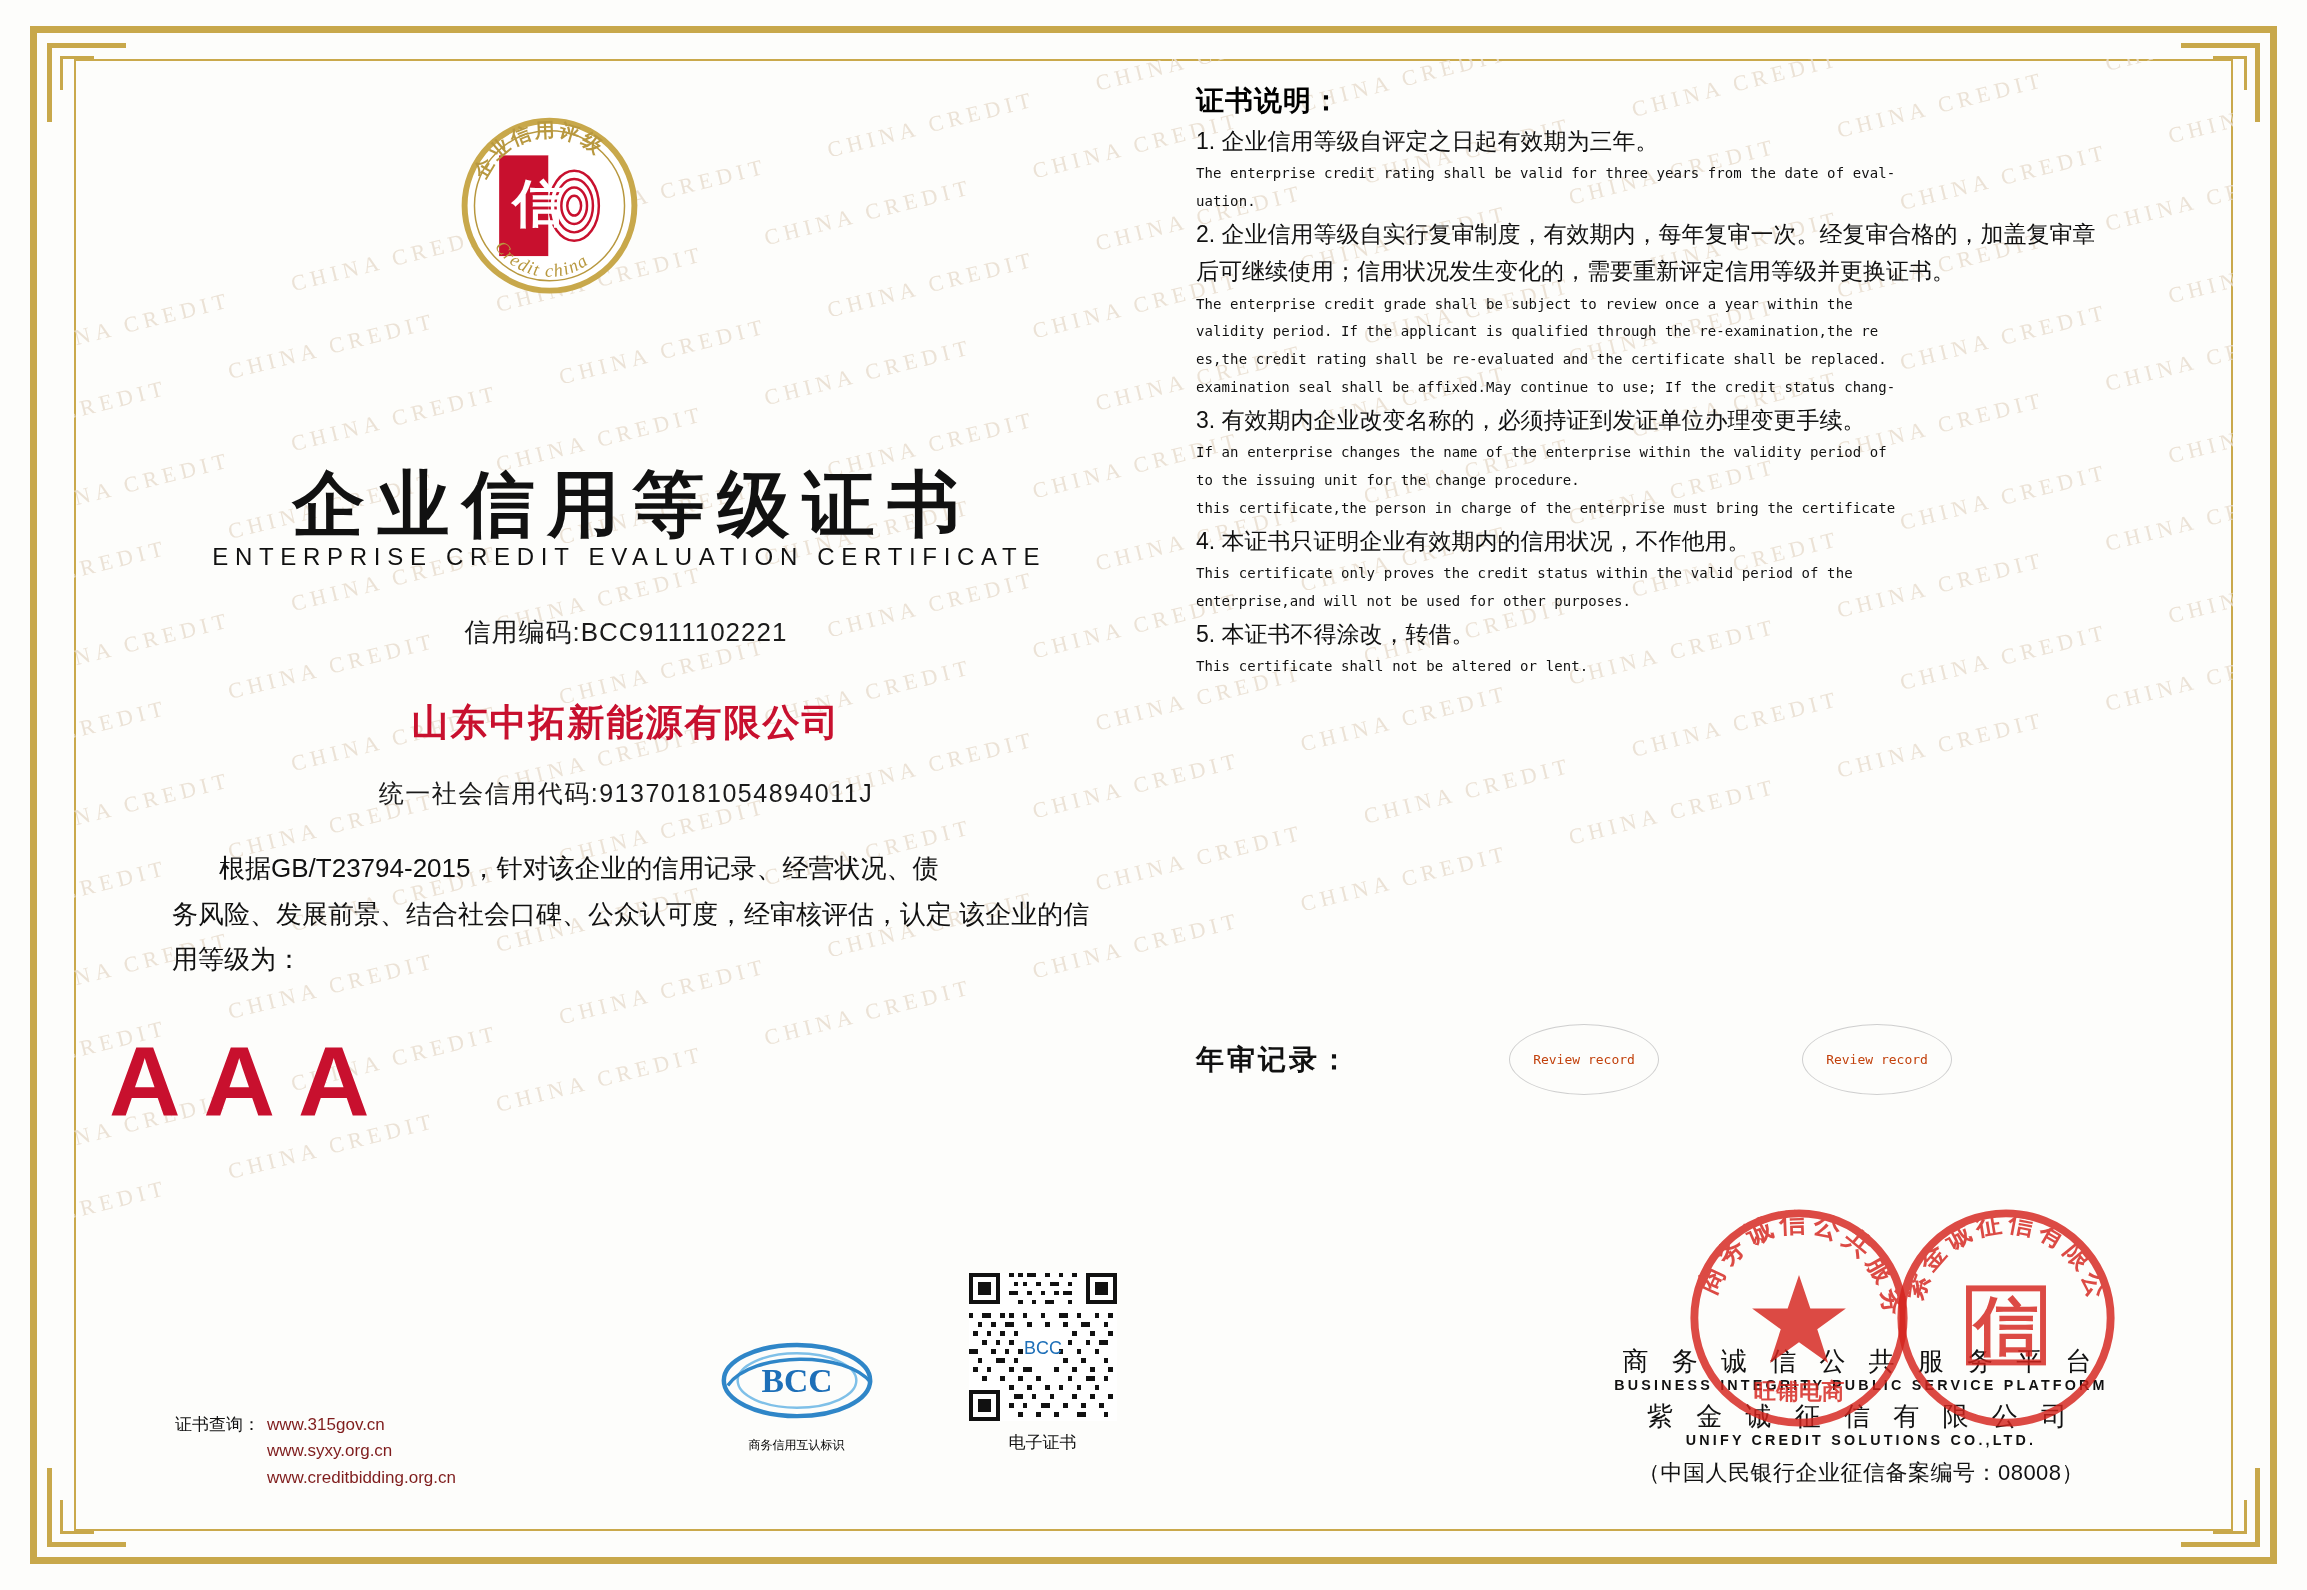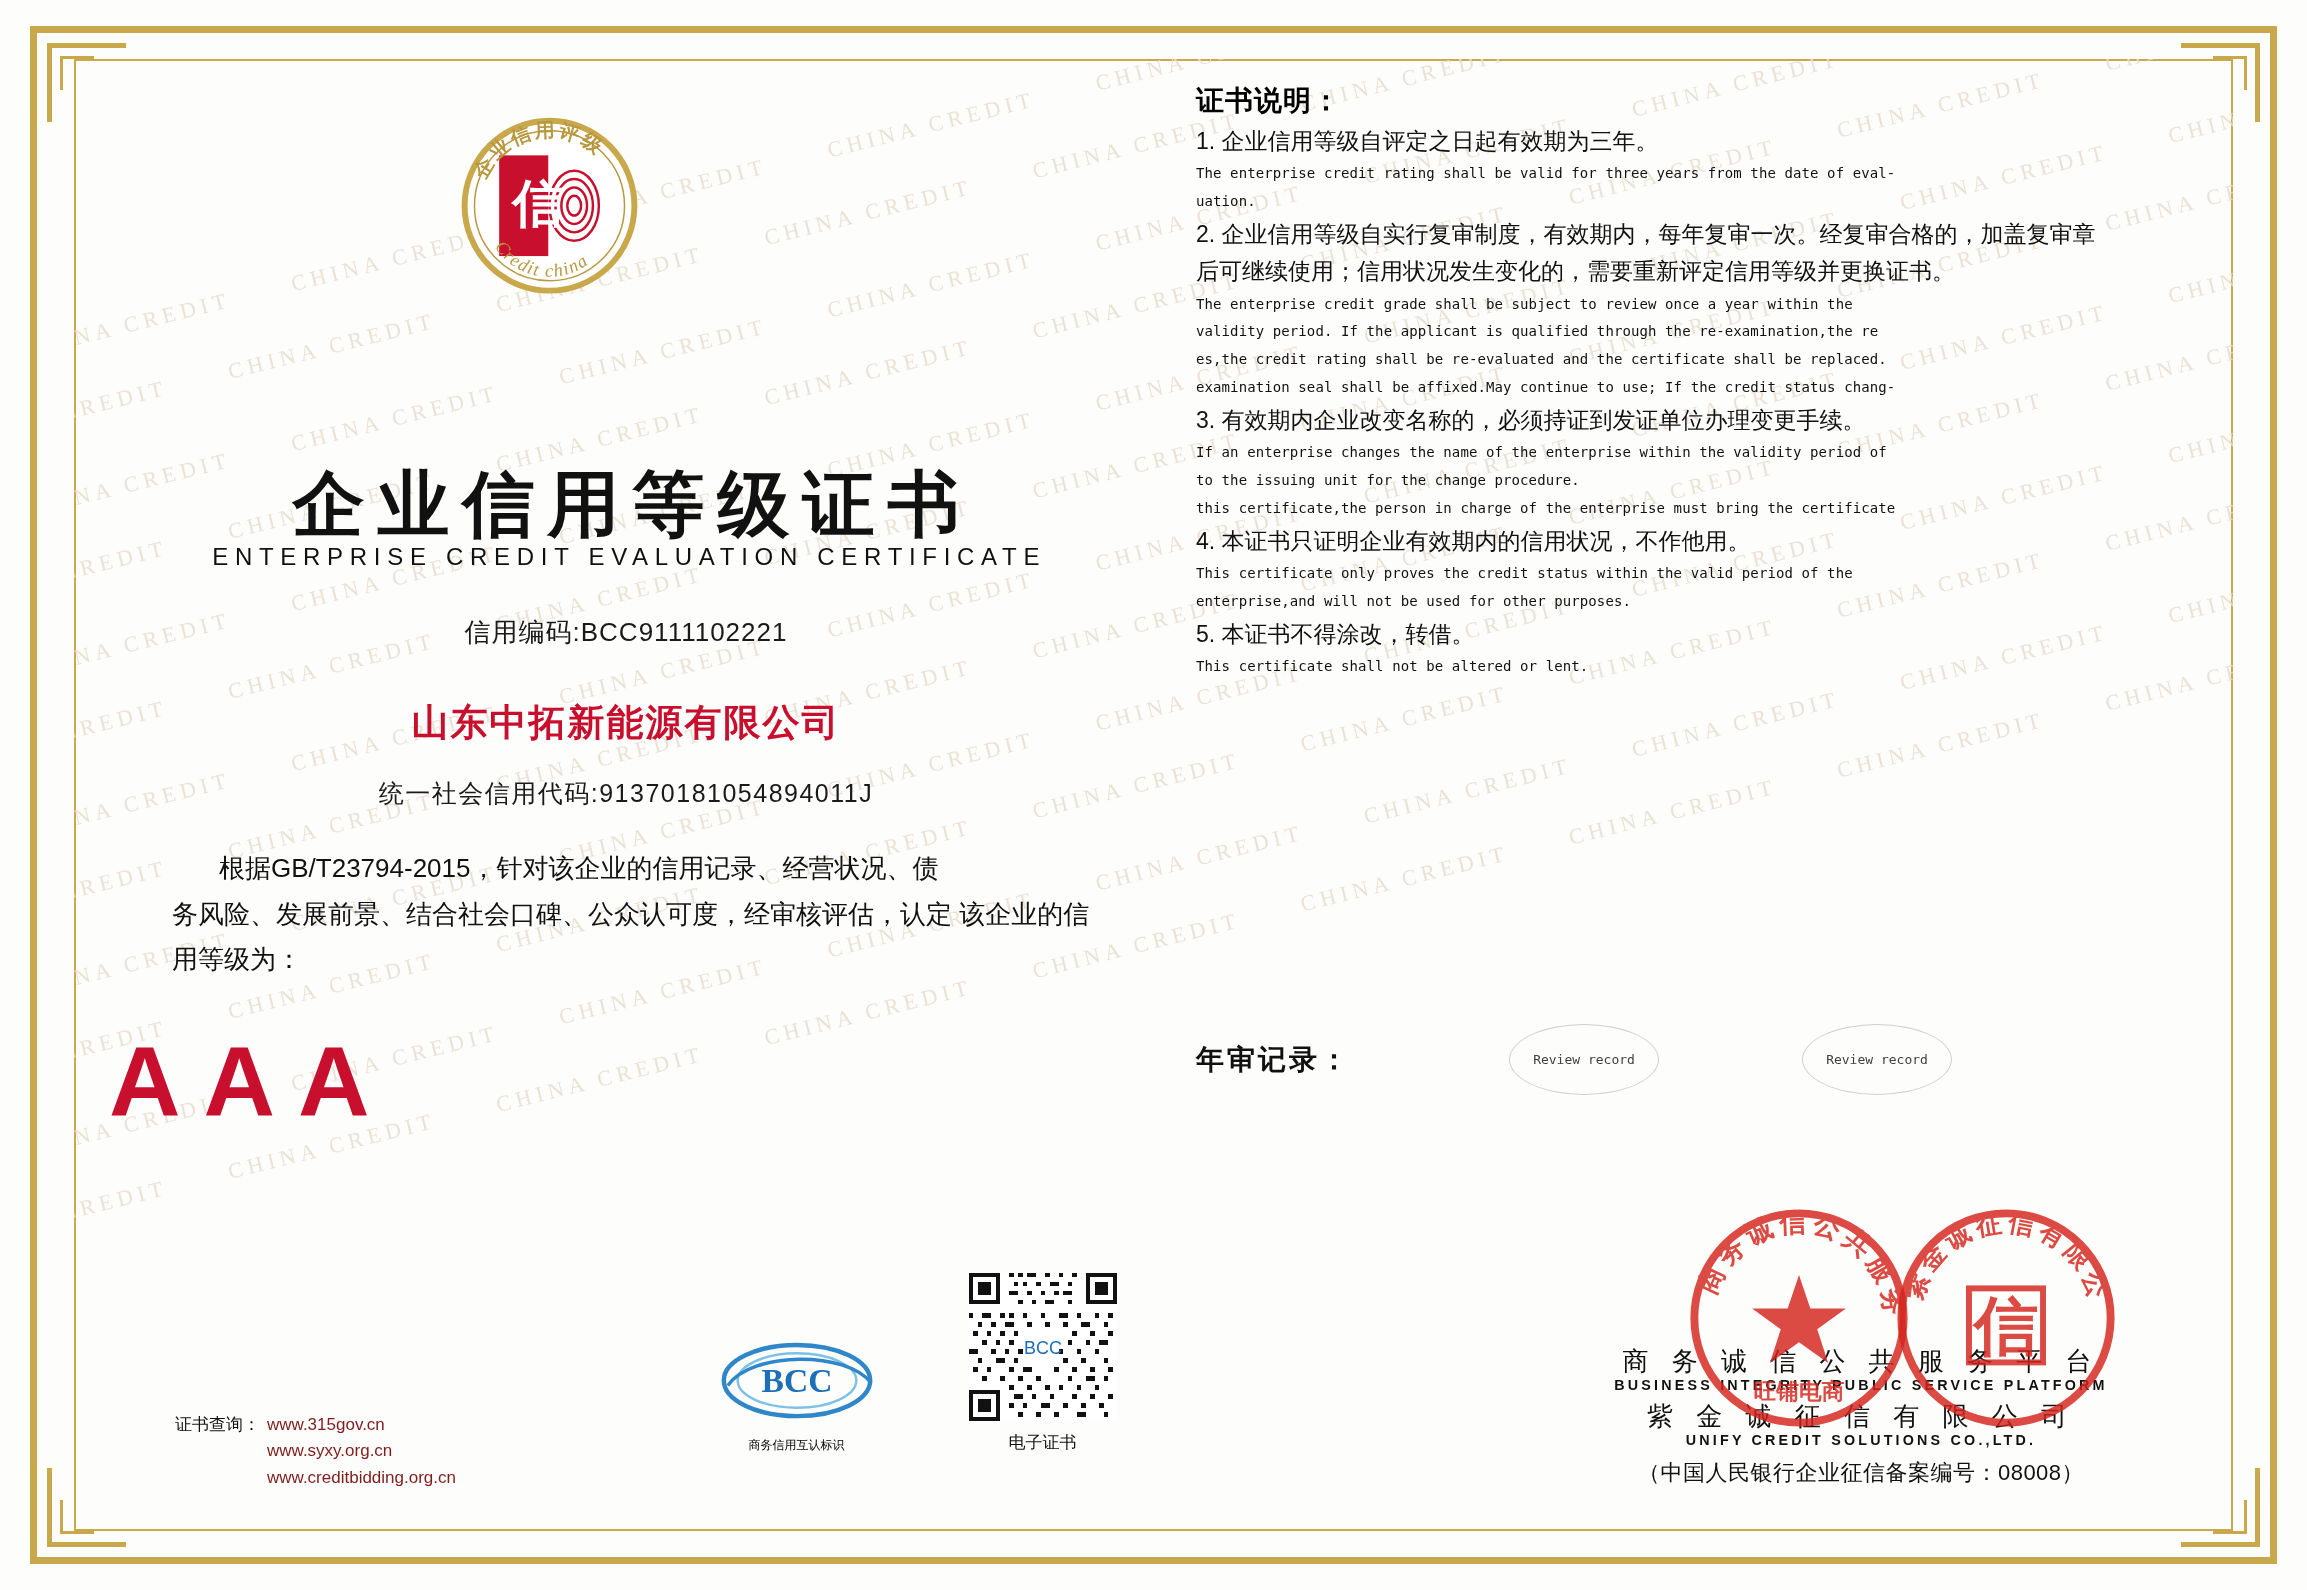--- a/index.html
+++ b/index.html
@@ -150,21 +150,21 @@
     font-family:"DejaVu Sans Mono", monospace;
     font-size:14px;color:#111;line-height:1.92;letter-spacing:0.1px;margin:0 0 1px 0;
   }
   .review-row{
     position:absolute;left:30px;top:952px;right:0;display:flex;align-items:center;
   }
   .review-label{font-size:28px;font-weight:bold;color:#111;letter-spacing:3px;}
   .review-oval{
     width:148px;height:69px;border:1.5px solid #cfcfcf;border-radius:50%;
     display:flex;align-items:center;justify-content:center;
-    font-size:13px;color:#404040;font-family:"DejaVu Sans Mono", monospace;
+    font-size:13px;color:#c2410c;font-family:"DejaVu Sans Mono", monospace;
   }
   .oval1{margin-left:158px;}
   .oval2{margin-left:143px;}
 
   
   .issuer{
     position:absolute;right:10px;bottom:30px;width:700px;text-align:center;color:#111;
   }
   .issuer .line-cn{font-size:26px;letter-spacing:8px;line-height:1.08;}
   .issuer .line-en{font-size:14.3px;letter-spacing:3.2px;line-height:1.45;margin-bottom:6px;font-weight:bold;}

